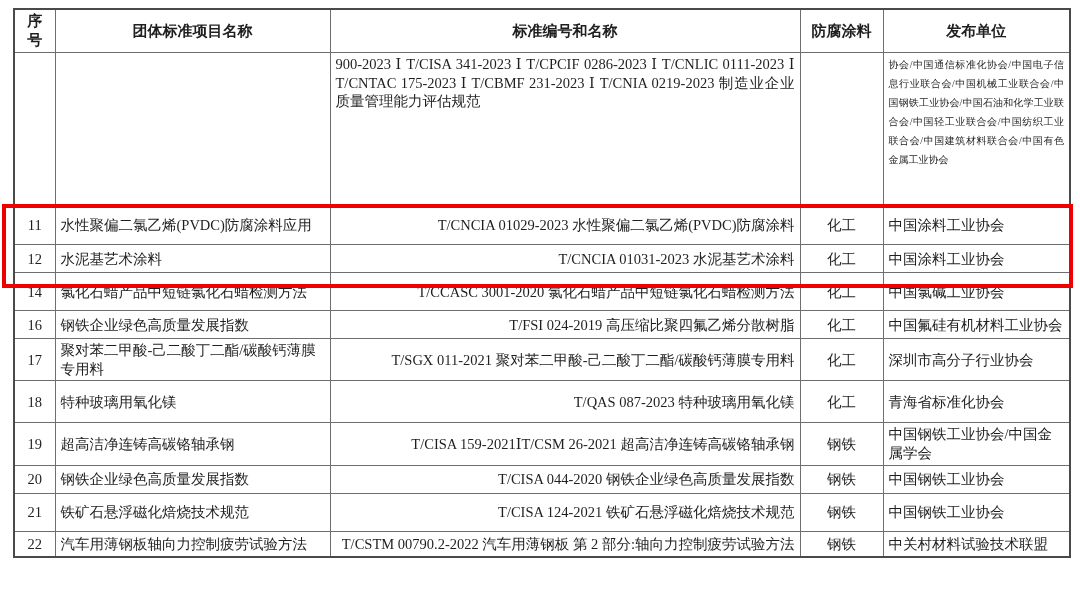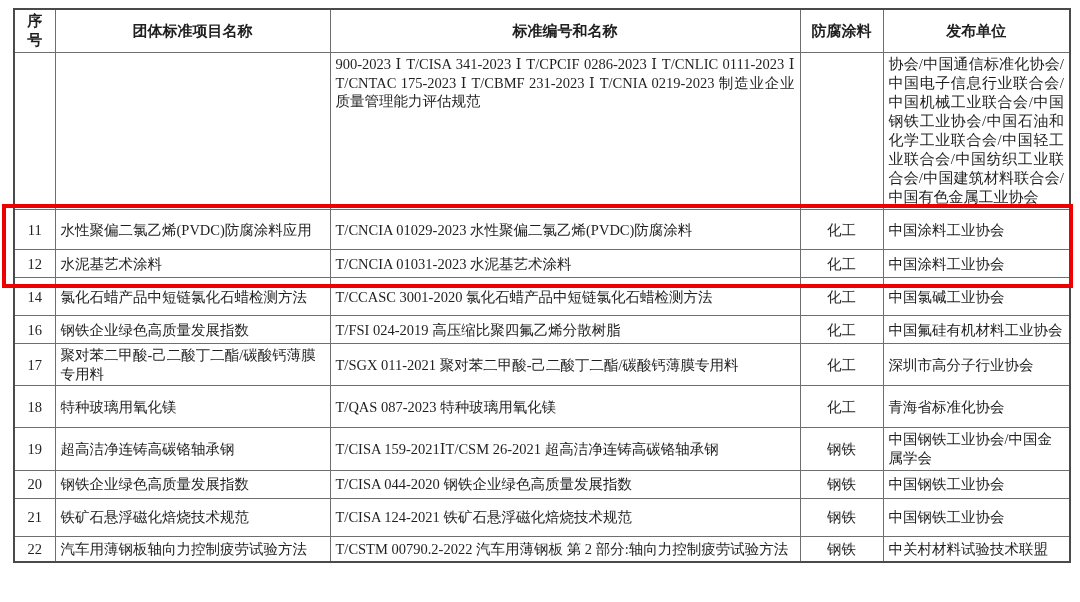--- a/index.html
+++ b/index.html
@@ -24,28 +24,28 @@
     padding: 2px 5px;
     vertical-align: middle;
     overflow: hidden;
     word-break: break-all;
   }
   .std-table thead tr { height: 40px; }
   .std-table th { font-weight: bold; text-align: center; font-size: 15px; }
 
   .col-no    { width: 41px;  text-align: center; }
   .col-name  { width: 275px; text-align: left; }
-  .col-std   { width: 470px; text-align: left; }
+  .col-std   { width: 470px; text-align: right; }
   .col-field { width: 83px;  text-align: center; }
   .col-pub   { width: 187px; text-align: left; }
 
   
   tr.cont td { vertical-align: top; }
   tr.cont td.col-std  { text-align: justify; }
-  tr.cont td.col-pub  { text-align: justify; font-size: 15px; line-height: 19px; }
+  tr.cont td.col-pub  { text-align: justify; font-size: 10px; line-height: 19px; }
 
   
   tbody tr:nth-child(1)  { height: 152px; }
   tbody tr:nth-child(2)  { height: 40px; }
   tbody tr:nth-child(3)  { height: 28px; }
   tbody tr:nth-child(4)  { height: 38px; }
   tbody tr:nth-child(5)  { height: 28px; }
   tbody tr:nth-child(6)  { height: 38px; }
   tbody tr:nth-child(7)  { height: 42px; padding-left: 12px; }
   tbody tr:nth-child(8)  { height: 40px; }

